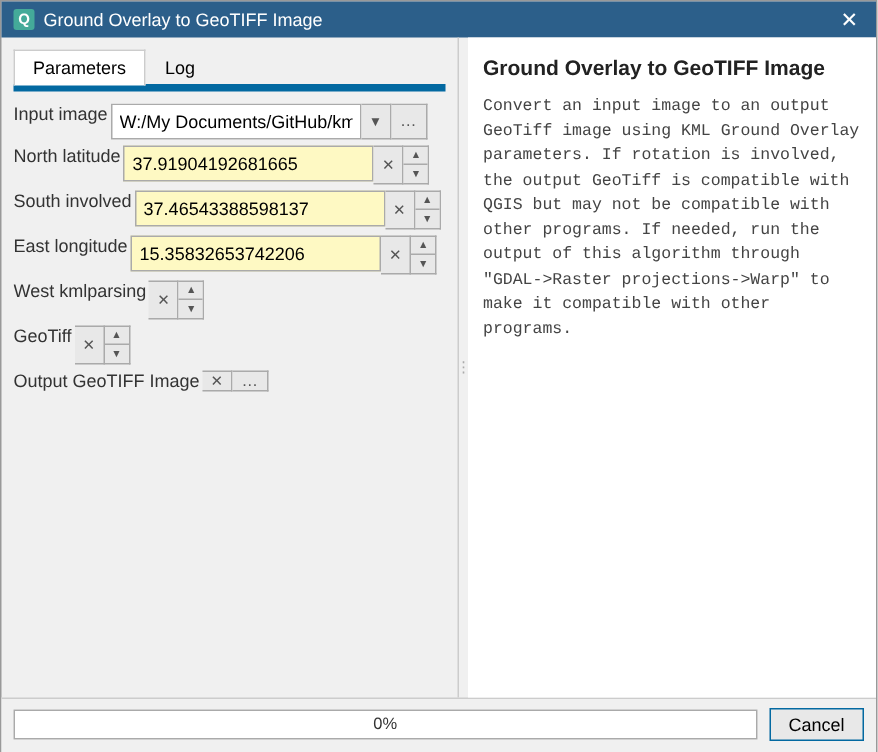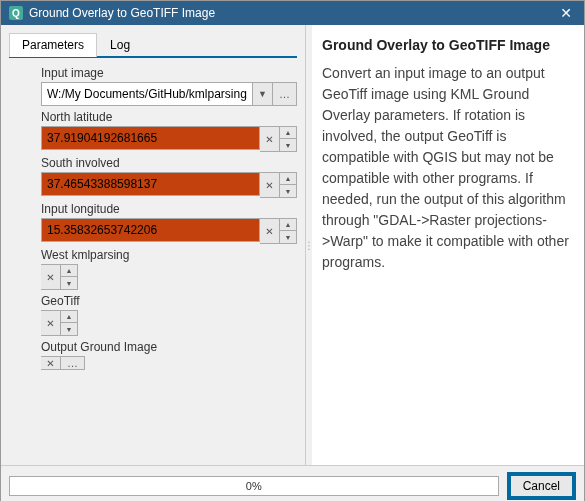--- a/index.html
+++ b/index.html
@@ -62,21 +62,21 @@
     .left-panel {
       width: 305px;
       padding: 8px;
       display: flex;
       flex-direction: column;
       border-right: 1px solid #ccc;
     }
     .tabs {
       display: flex;
       margin-bottom: 8px;
-      border-bottom: 2px solid #0369a1;
+      border-bottom: 5px solid #0369a1;
     }
     .tab {
       padding: 4px 12px;
       cursor: pointer;
       border: 1px solid transparent;
       border-bottom: none;
       font-size: 12px;
       background: #f0f0f0;
     }
     .tab.active {
@@ -88,38 +88,37 @@
     }
     .fields {
       flex: 1;
       overflow-y: auto;
       display: flex;
       flex-direction: column;
       gap: 4px;
     }
     .field-group {
       display: flex;
-      flex-direction: column;
+      flex-direction: row;
       gap: 2px;
-      margin-left: 32px;
     }
     .field-label {
       font-size: 12px;
       color: #333;
     }
     .field-row {
       display: flex;
       align-items: stretch;
       gap: 0;
     }
     .field-input {
       flex: 1;
       padding: 3px 5px;
       border: 1px solid #aaa;
-      background: #c2410c;
+      background: #fef9c3;
       font-size: 12px;
       height: 24px;
     }
     .btn-clear {
       width: 20px;
       border: 1px solid #aaa;
       border-left: none;
       background: #e8e8e8;
       cursor: pointer;
       display: flex;
@@ -177,23 +176,24 @@
       padding: 12px 10px;
       background: white;
     }
     .right-panel h2 {
       font-size: 14px;
       font-weight: bold;
       margin-bottom: 10px;
       color: #222;
     }
     .right-panel p {
-      font-size: 14px;
+      font-size: 11px;
       color: #444;
       line-height: 1.5;
+      font-family: Liberation Mono, monospace;
     }
     .bottom-bar {
       border-top: 1px solid #ccc;
       background: #f0f0f0;
     }
     .progress-row {
       padding: 6px 8px;
       display: flex;
       align-items: center;
     }
@@ -213,21 +213,21 @@
       position: absolute;
       top: 50%;
       left: 50%;
       transform: translate(-50%, -50%);
       font-size: 11px;
       color: #333;
     }
     .btn-cancel {
       margin-left: 8px;
       padding: 3px 12px;
-      border: 4px solid #0369a1;
+      border: 1px solid #0369a1;
       background: #e8e8e8;
       cursor: pointer;
       font-size: 12px;
       text-align: right;
     }
     .action-row {
       padding: 6px 8px;
       display: flex;
       align-items: center;
       justify-content: space-between;
@@ -308,21 +308,21 @@
             <input class="field-input" type="text" value="37.46543388598137" style="">
             <button class="btn-clear">✕</button>
             <div class="spinner">
               <button class="spinner-up">▲</button>
               <button class="spinner-down">▼</button>
             </div>
           </div>
         </div>
 
         <div class="field-group">
-          <label class="field-label">Input longitude</label>
+          <label class="field-label">East longitude</label>
           <div class="field-row">
             <input class="field-input" type="text" value="15.35832653742206" style="">
             <button class="btn-clear">✕</button>
             <div class="spinner">
               <button class="spinner-up">▲</button>
               <button class="spinner-down">▼</button>
             </div>
           </div>
         </div>
 
@@ -342,21 +342,21 @@
           <div class="field-row">
             <button class="btn-clear">✕</button>
             <div class="spinner">
               <button class="spinner-up">▲</button>
               <button class="spinner-down">▼</button>
             </div>
           </div>
         </div>
 
         <div class="field-group">
-          <label class="field-label">Output Ground Image</label>
+          <label class="field-label">Output GeoTIFF Image</label>
           <div class="field-row">
             <button class="btn-clear">✕</button>
             <button class="btn-browse">…</button>
           </div>
         </div>
 
       </div>
     </div>
 
     <div class="divider-v">⋮</div>

